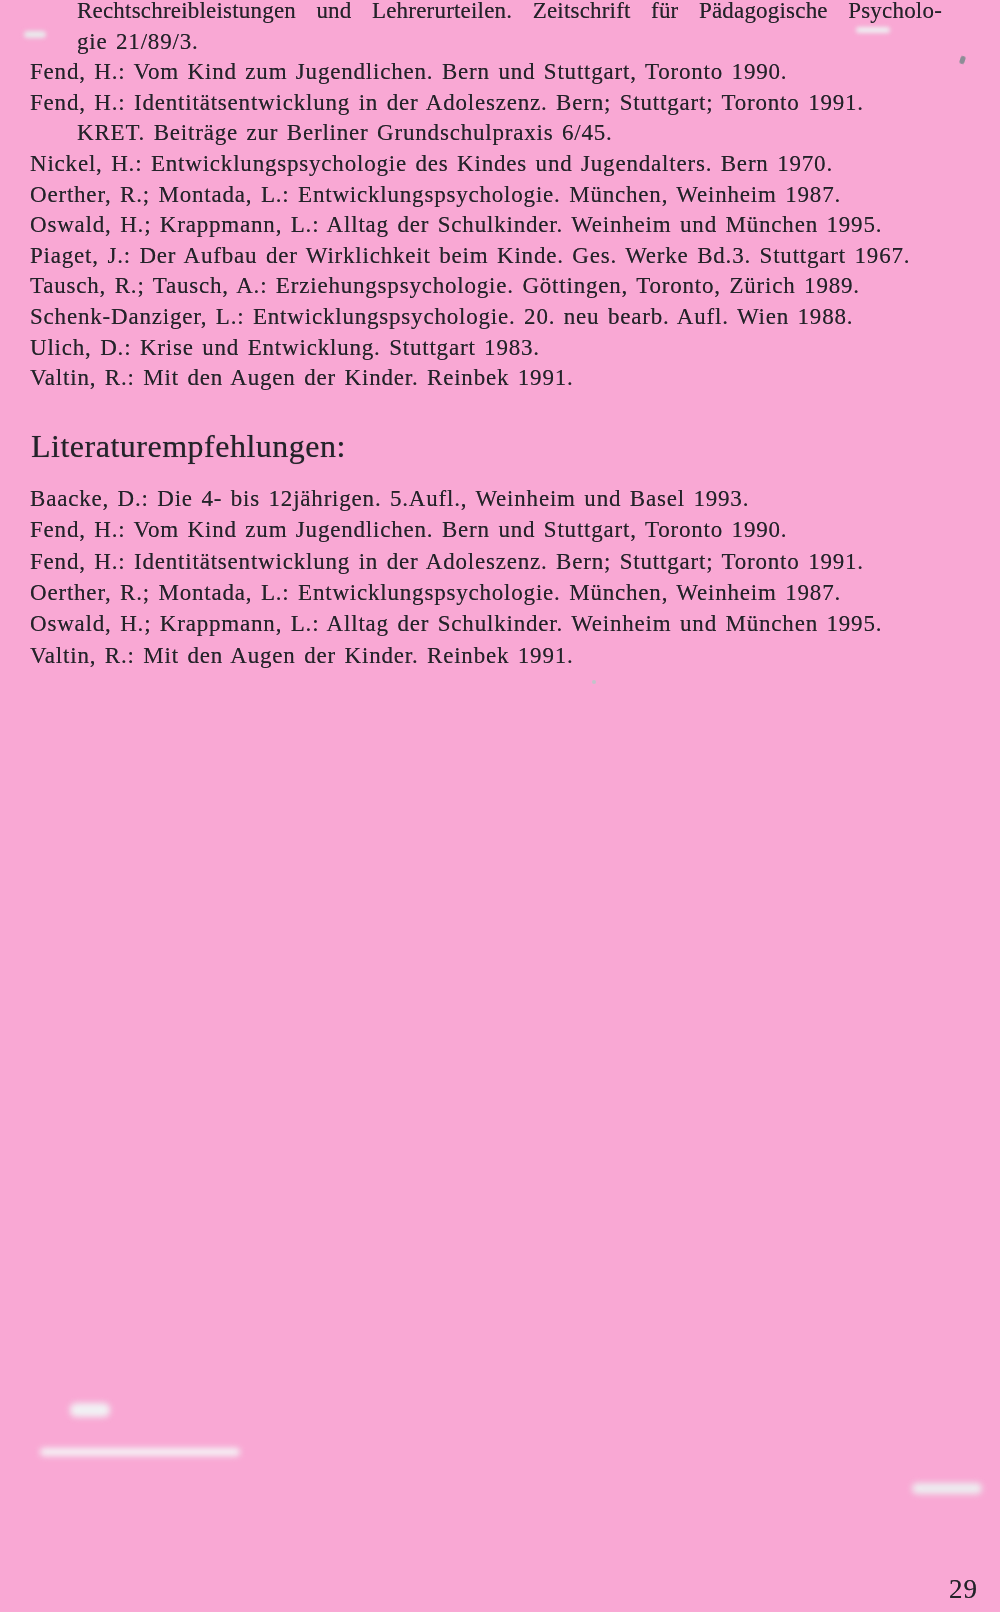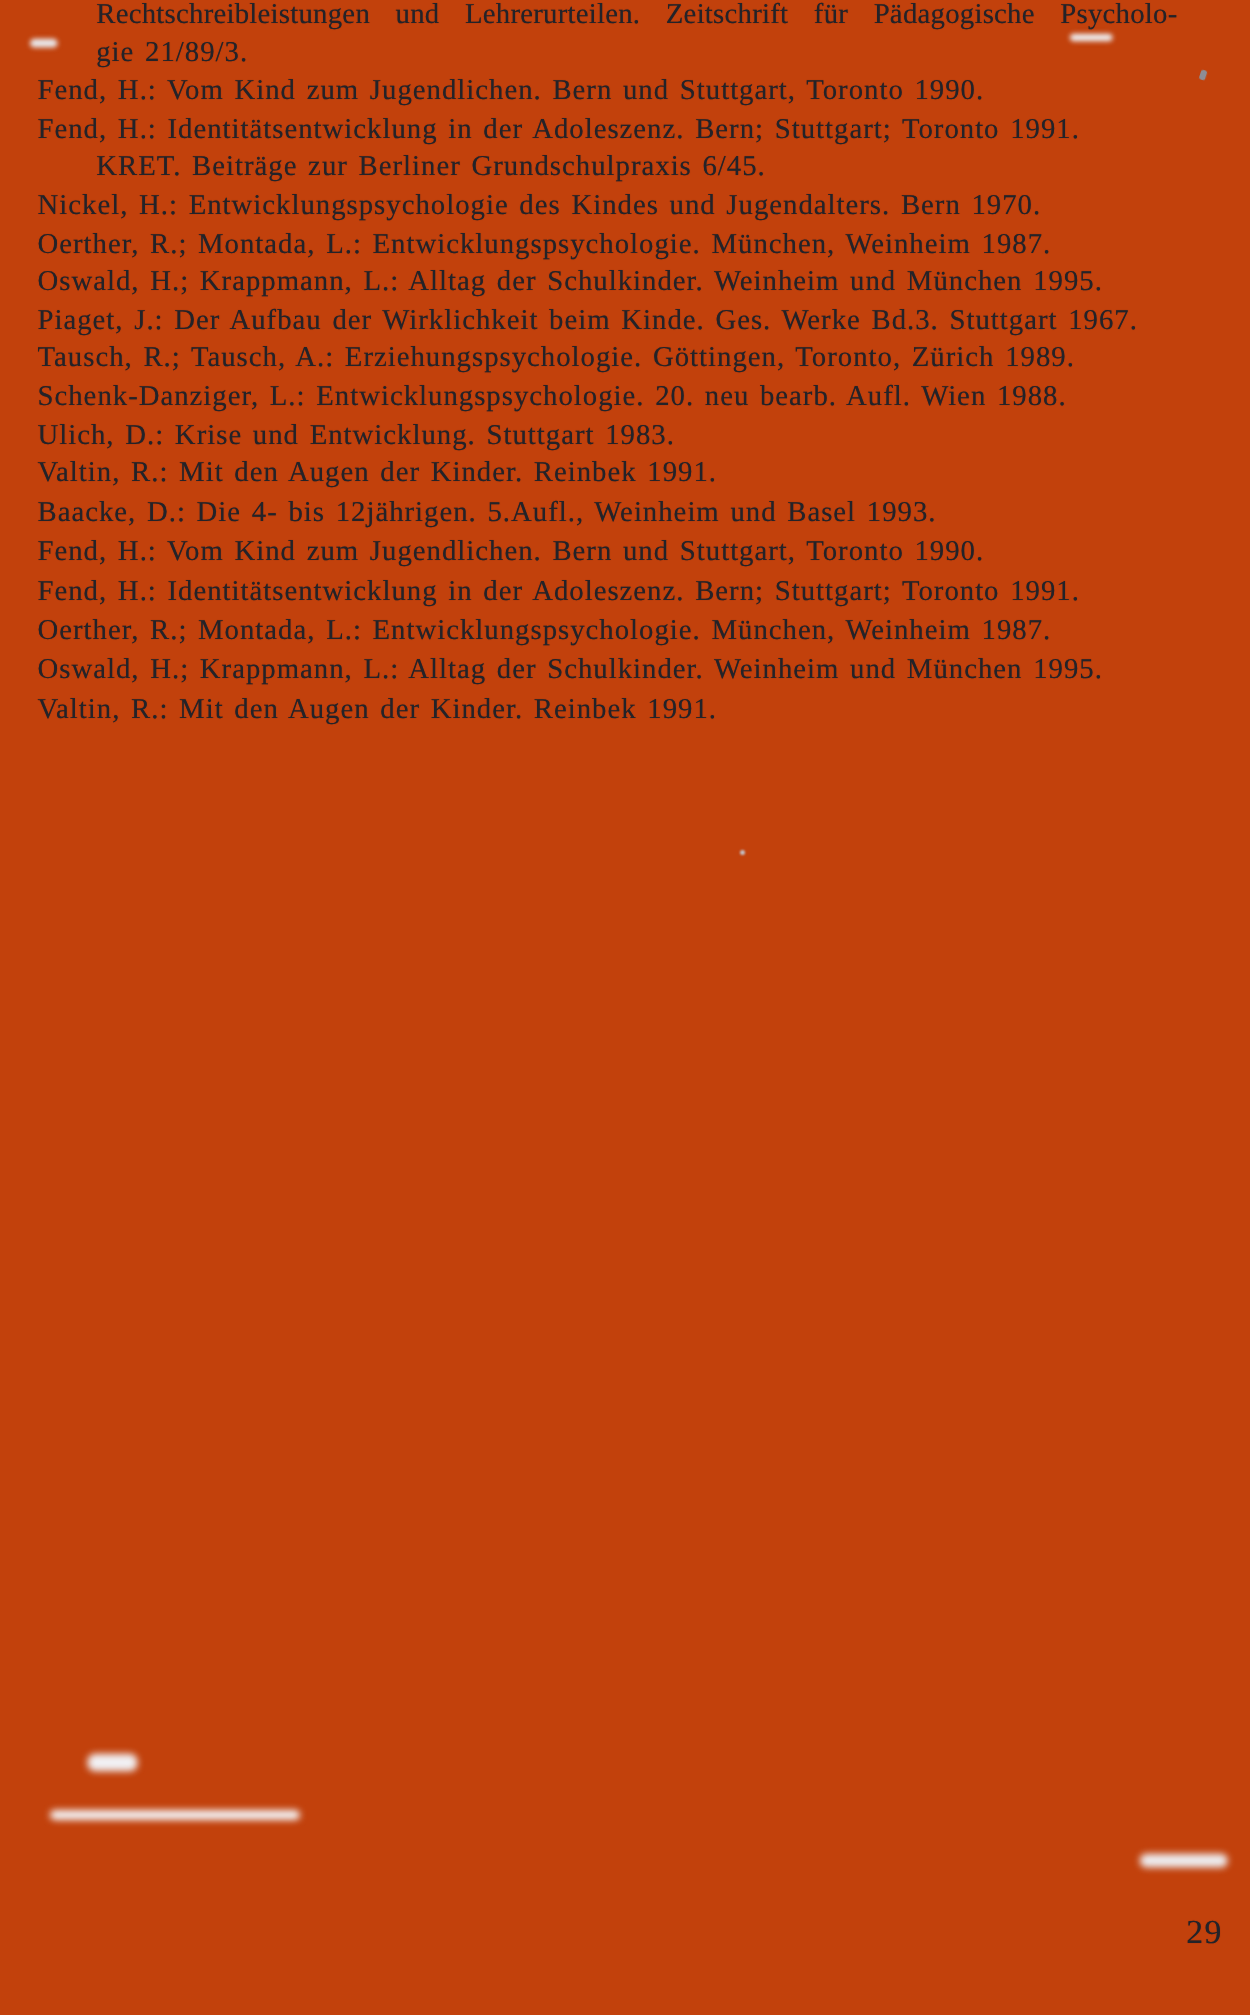--- a/index.html
+++ b/index.html
@@ -4,21 +4,21 @@
 <style>
   html, body {
     margin: 0;
     padding: 0;
     background: #ffffff;
   }
   .page {
     position: relative;
     width: 1000px;
     height: 1612px;
-    background: #c2410c;
+    background: #f9a8d4;
     overflow: hidden;
     font-family: "Liberation Serif", "DejaVu Serif", serif;
     color: #232329;
   }
   .content {
     position: absolute;
     left: 30px;
     top: -4px;
     width: 912px;
   }
@@ -46,21 +46,21 @@
     line-height: 40px;
     font-weight: 400;
     letter-spacing: 0.5px;
     text-shadow: 0 0 0.7px rgba(25,25,35,0.6);
   }
   .rec-list .bib-line {
     line-height: 31.4px;
   }
   .page-number {
     position: absolute;
-    top: 1530px;
+    top: 1574px;
     right: 22px;
     font-size: 27px;
     letter-spacing: 1px;
     text-shadow: 0 0 0.6px rgba(25,25,35,0.55);
   }
   
   .speck {
     position: absolute;
     pointer-events: none;
   }
@@ -130,20 +130,21 @@
       <div class="bib-line">Nickel, H.: Entwicklungspsychologie des Kindes und Jugendalters. Bern 1970.</div>
       <div class="bib-line">Oerther, R.; Montada, L.: Entwicklungspsychologie. München, Weinheim 1987.</div>
       <div class="bib-line">Oswald, H.; Krappmann, L.: Alltag der Schulkinder. Weinheim und München 1995.</div>
       <div class="bib-line">Piaget, J.: Der Aufbau der Wirklichkeit beim Kinde. Ges. Werke Bd.3. Stuttgart 1967.</div>
       <div class="bib-line">Tausch, R.; Tausch, A.: Erziehungspsychologie. Göttingen, Toronto, Zürich 1989.</div>
       <div class="bib-line">Schenk-Danziger, L.: Entwicklungspsychologie. 20. neu bearb. Aufl. Wien 1988.</div>
       <div class="bib-line">Ulich, D.: Krise und Entwicklung. Stuttgart 1983.</div>
       <div class="bib-line">Valtin, R.: Mit den Augen der Kinder. Reinbek 1991.</div>
     </div>
 
+    <h1 class="section-heading">Literaturempfehlungen:</h1>
 
     <div class="bib-list rec-list">
       <div class="bib-line">Baacke, D.: Die 4- bis 12jährigen. 5.Aufl., Weinheim und Basel 1993.</div>
       <div class="bib-line">Fend, H.: Vom Kind zum Jugendlichen. Bern und Stuttgart, Toronto 1990.</div>
       <div class="bib-line">Fend, H.: Identitätsentwicklung in der Adoleszenz. Bern; Stuttgart; Toronto 1991.</div>
       <div class="bib-line">Oerther, R.; Montada, L.: Entwicklungspsychologie. München, Weinheim 1987.</div>
       <div class="bib-line">Oswald, H.; Krappmann, L.: Alltag der Schulkinder. Weinheim und München 1995.</div>
       <div class="bib-line">Valtin, R.: Mit den Augen der Kinder. Reinbek 1991.</div>
     </div>
 

